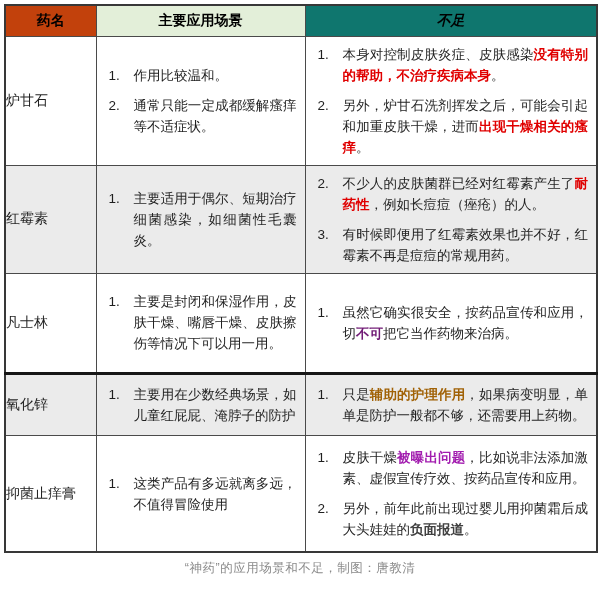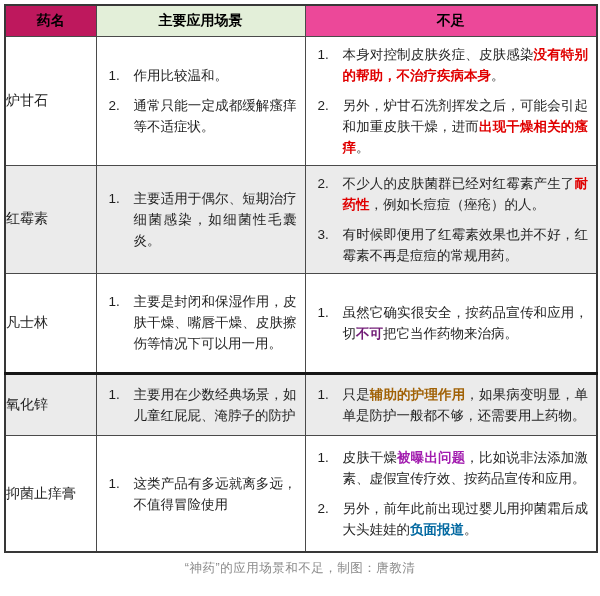--- a/index.html
+++ b/index.html
@@ -45,23 +45,23 @@
 
 <div class="table-wrap">
   <table>
     <colgroup>
       <col class="c-name">
         <col class="c-scenario">
         <col class="c-short">
     </colgroup>
     <thead>
       <tr>
-        <th style="background: #be185d;">药名</th>
+        <th style="background: #c2410c;">药名</th>
         <th style="background: rgb(227, 239, 217);">主要应用场景</th>
-        <th style="background: #ec4899;">不足</th>
+        <th style="background: #0f766e; font-style: italic;">不足</th>
       </tr>
     </thead>
     <tbody>
         <tr class="">
           <td class="name">炉甘石</td>
           <td>
             <div class="list">
               <div class="li">
                 <span class="num">1.</span>
                 <span class="txt"><span>作用比较温和。</span></span>
@@ -157,21 +157,21 @@
             </div>
           </td>
           <td>
             <div class="list">
               <div class="li">
                 <span class="num">1.</span>
                 <span class="txt"><span>皮肤干燥</span><span class="red" style="color: #a21caf;">被曝出问题</span><span>，比如说非法添加激素、虚假宣传疗效、按药品宣传和应用。</span></span>
               </div>
               <div class="li">
                 <span class="num">2.</span>
-                <span class="txt"><span>另外，前年此前出现过婴儿用抑菌霜后成大头娃娃的</span><span class="red" style="color: #0369a1;">负面报道</span><span>。</span></span>
+                <span class="txt"><span>另外，前年此前出现过婴儿用抑菌霜后成大头娃娃的</span><span class="red" style="color: #404040;">负面报道</span><span>。</span></span>
               </div>
             </div>
           </td>
         </tr>
       </tbody>
   </table>
 </div>
 
 <div class="caption">“神药”的应用场景和不足，制图：唐教清</div>
 

